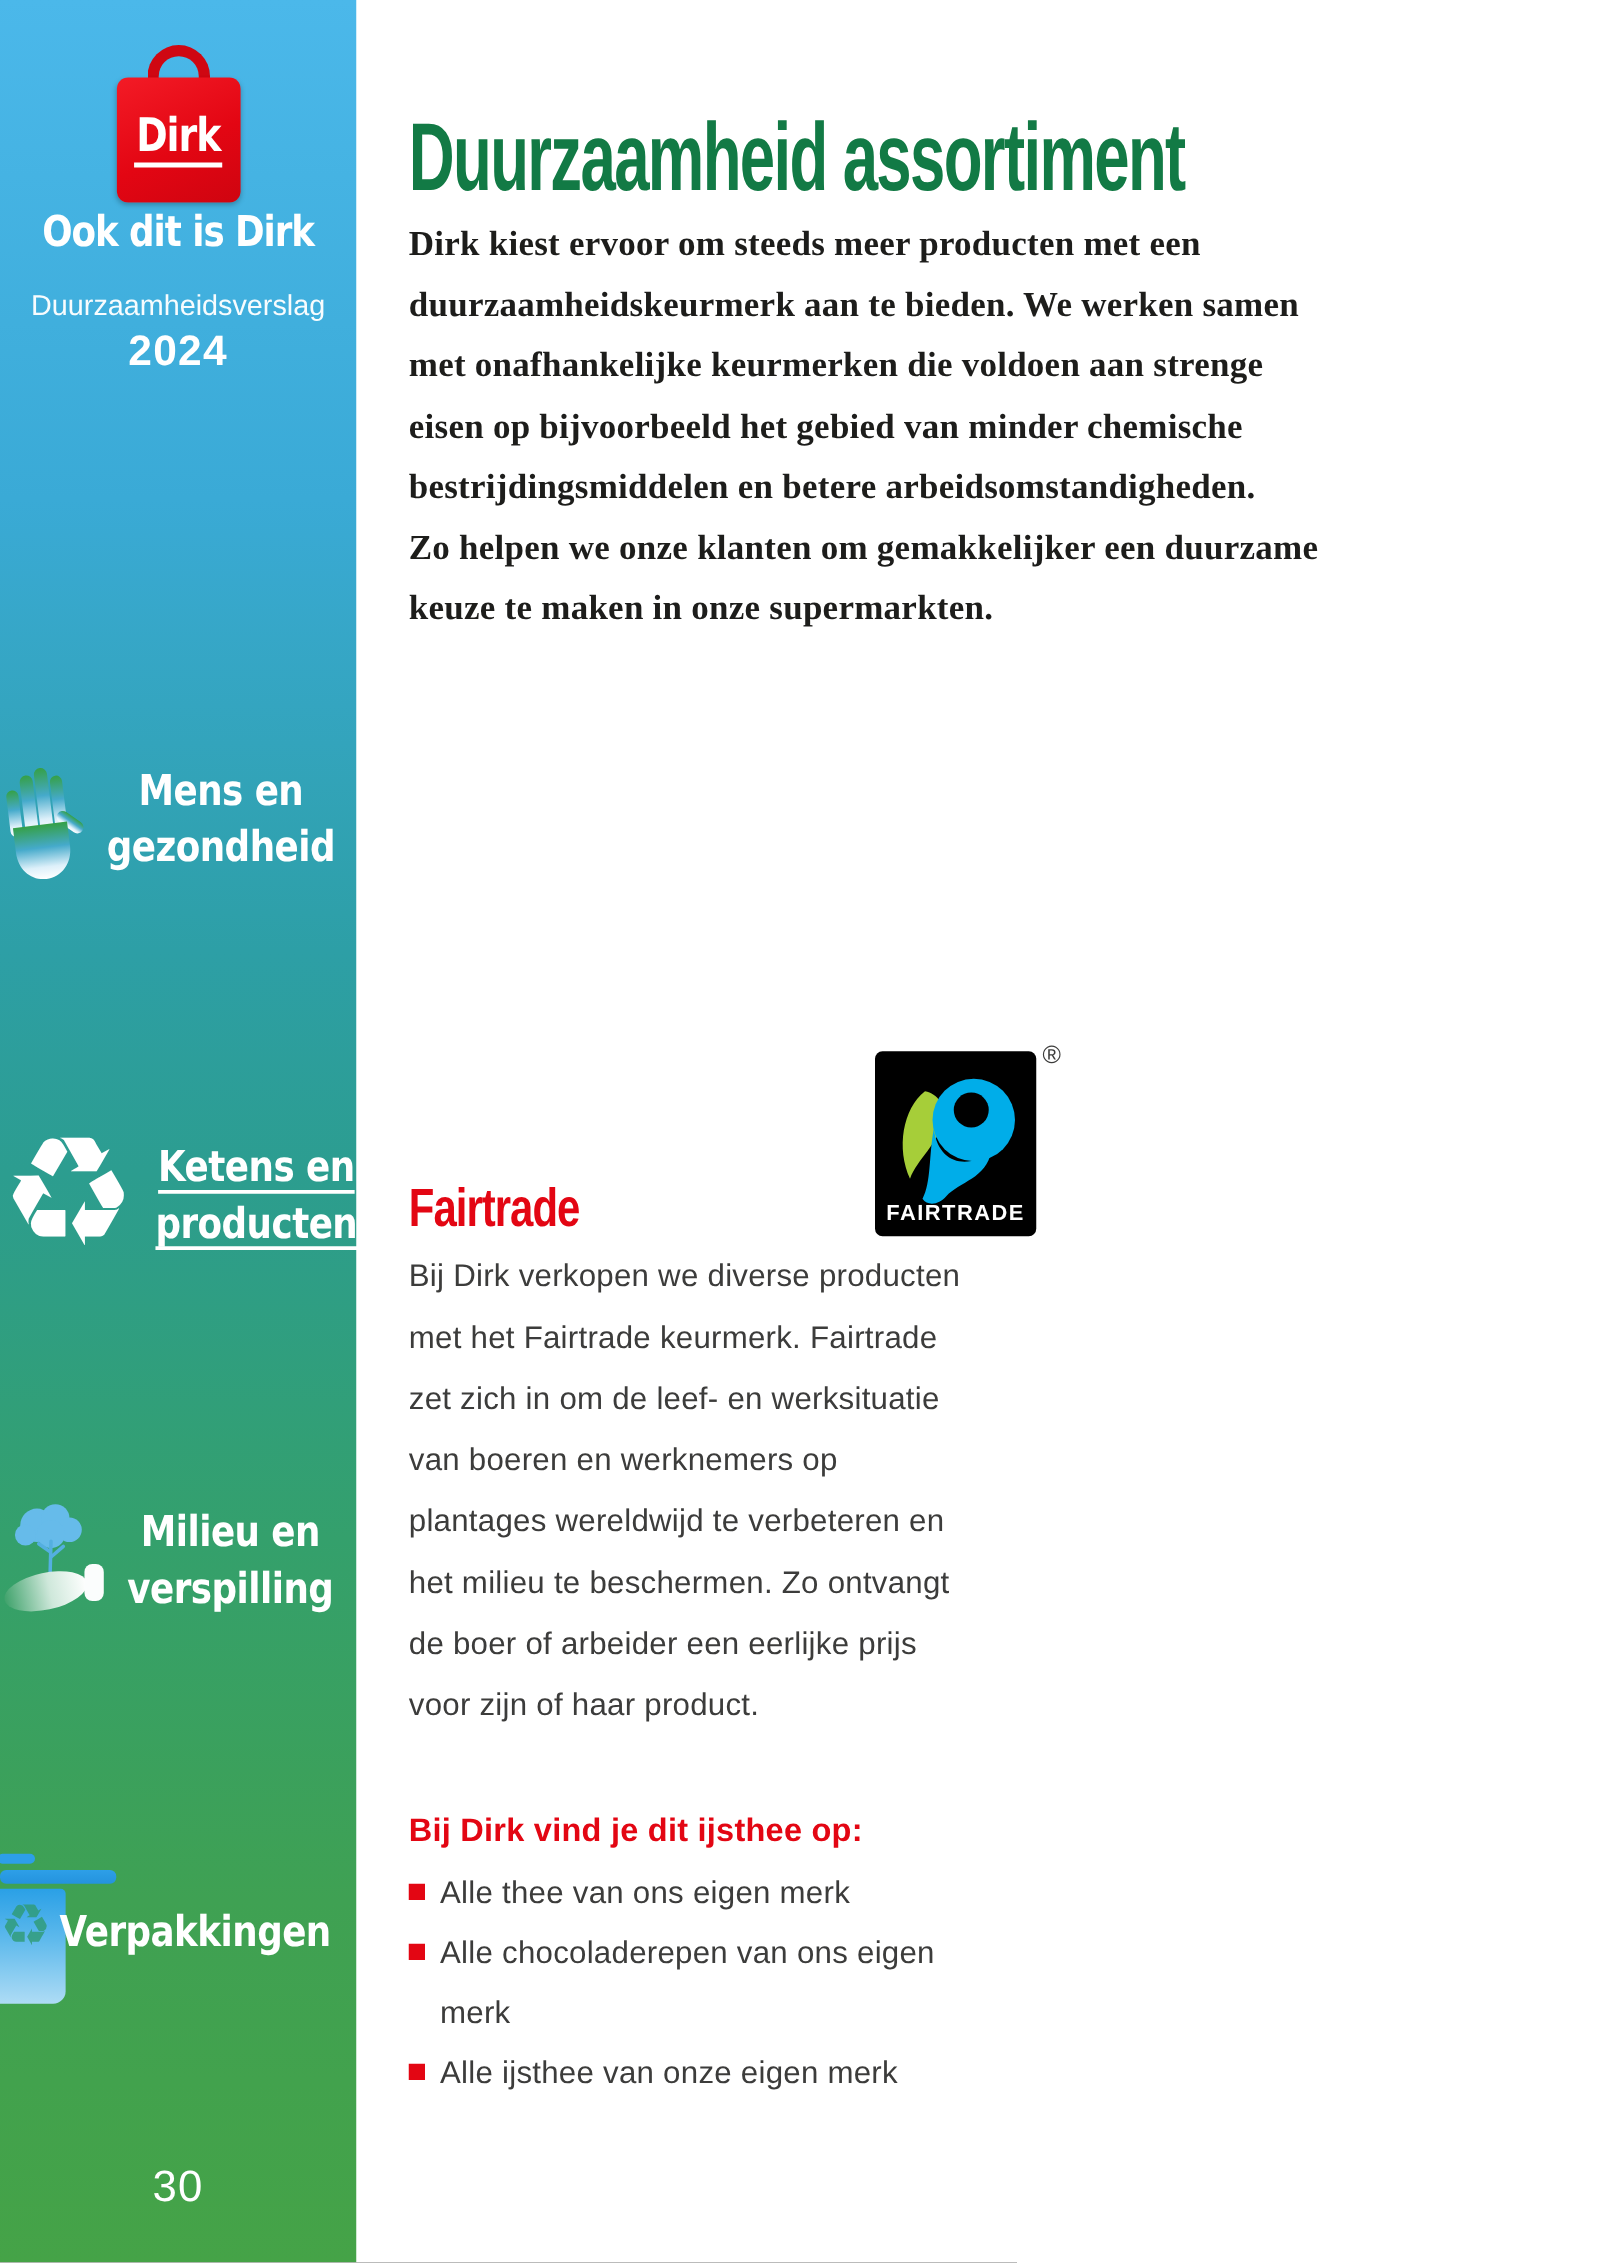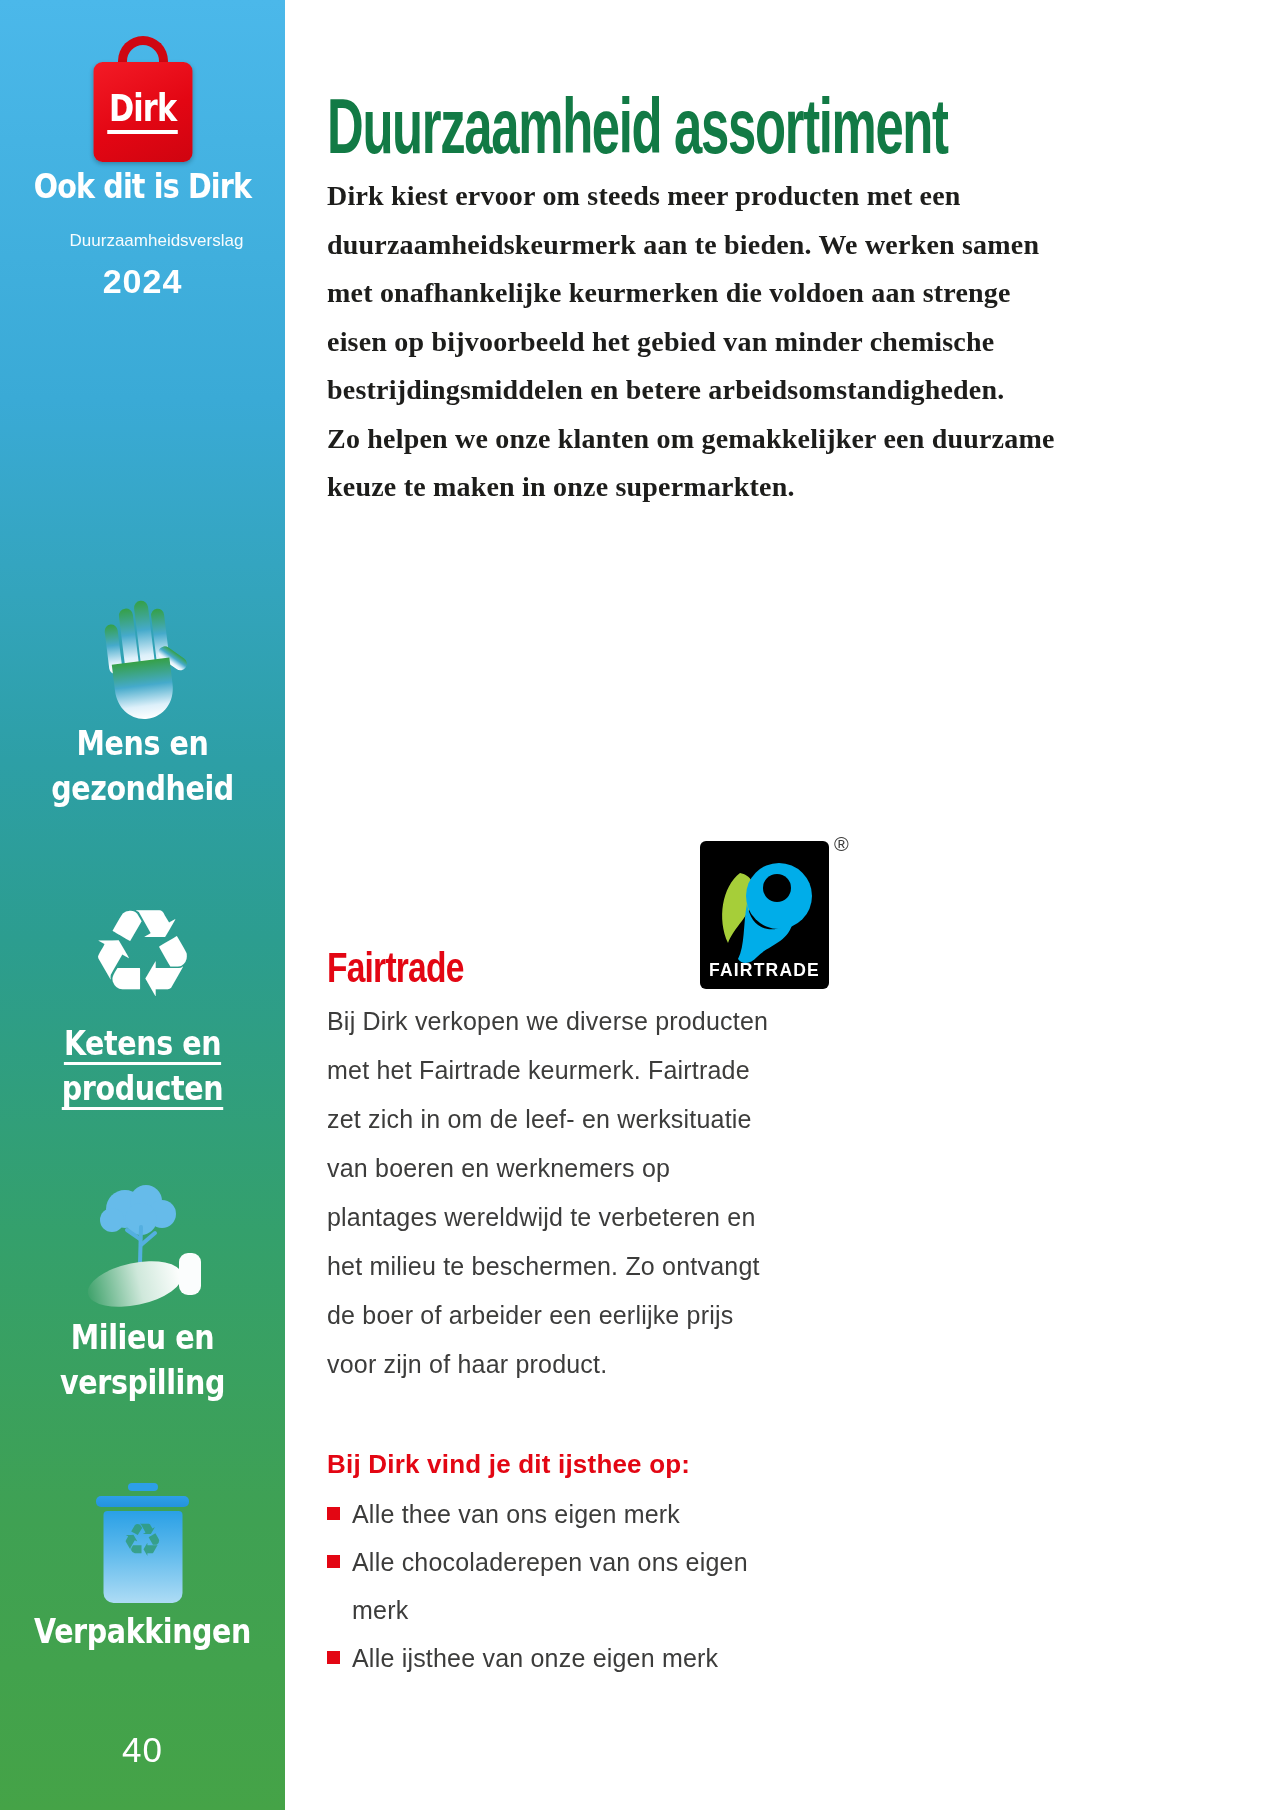--- a/index.html
+++ b/index.html
@@ -35,28 +35,28 @@
     font-family:"DejaVu Sans","Liberation Sans",sans-serif;font-weight:bold;
     color:#fff;font-size:37px;line-height:1;letter-spacing:-1px;
     transform:scaleX(.82);border-bottom:4px solid #fff;padding:0 2px 3px 2px;
   }
   .tagline{
     position:absolute;top:168px;left:0;width:285px;text-align:center;
     color:#fff;font-size:34px;line-height:1.1;letter-spacing:-1px;transform:scaleX(.84);
   }
   .report-title{
     position:absolute;top:231px;left:0;width:285px;text-align:center;
-    color:rgba(255,255,255,.96);font-size:17px;font-weight:400;padding-left:14px;
+    color:rgba(255,255,255,.96);font-size:23px;font-weight:400;
   }
   .report-year{
     position:absolute;top:262px;left:0;width:285px;text-align:center;
     color:#fff;font-size:34px;font-weight:bold;letter-spacing:1px;
   }
   
-  .nav-item{position:absolute;left:0;width:285px;display:flex;flex-direction:column;align-items:center;cursor:pointer;}
+  .nav-item{position:absolute;left:0;width:285px;display:flex;flex-direction:row;align-items:center;cursor:pointer;}
   .nav-label{
     width:285px;text-align:center;color:#fff;font-size:34px;line-height:45px;
     letter-spacing:-0.5px;transform:scaleX(.84);white-space:pre-line;
   }
   .nav-label.active{text-decoration:underline;text-decoration-thickness:3px;text-underline-offset:7px;}
   .recycle-glyph{
     font-family:"DejaVu Sans",sans-serif;color:#fff;font-size:122px;line-height:1;
     height:124px;display:block;
   }
   
@@ -191,21 +191,21 @@
     <div class="nav-item" style="top:1483px;">
       <div class="bin">
         <div class="bin-knob"></div>
         <div class="bin-lid"></div>
         <div class="bin-body"></div>
         <div class="bin-recycle">♻</div>
       </div>
       <div class="nav-label condensed" style="margin-top:6px;">Verpakkingen</div>
     </div>
 
-    <div class="page-number">40</div>
+    <div class="page-number">30</div>
   </aside>
 
   <main class="content">
 
     <h1 class="doc-title">Duurzaamheid assortiment</h1>
 
     <div class="intro">Dirk kiest ervoor om steeds meer producten met een
 duurzaamheidskeurmerk aan te bieden. We werken samen
 met onafhankelijke keurmerken die voldoen aan strenge
 eisen op bijvoorbeeld het gebied van minder chemische

